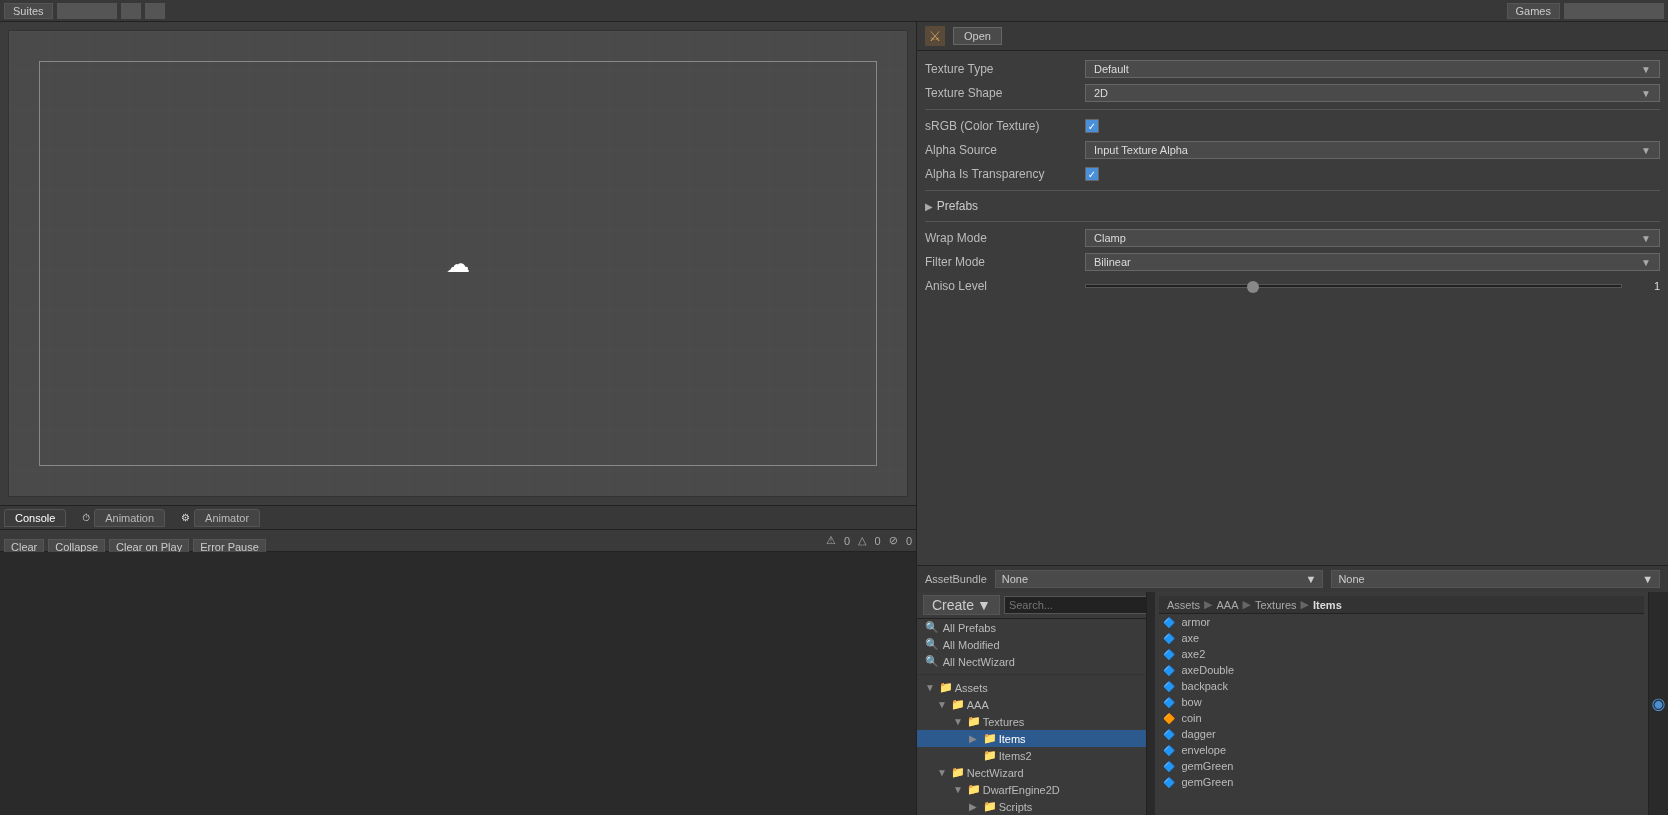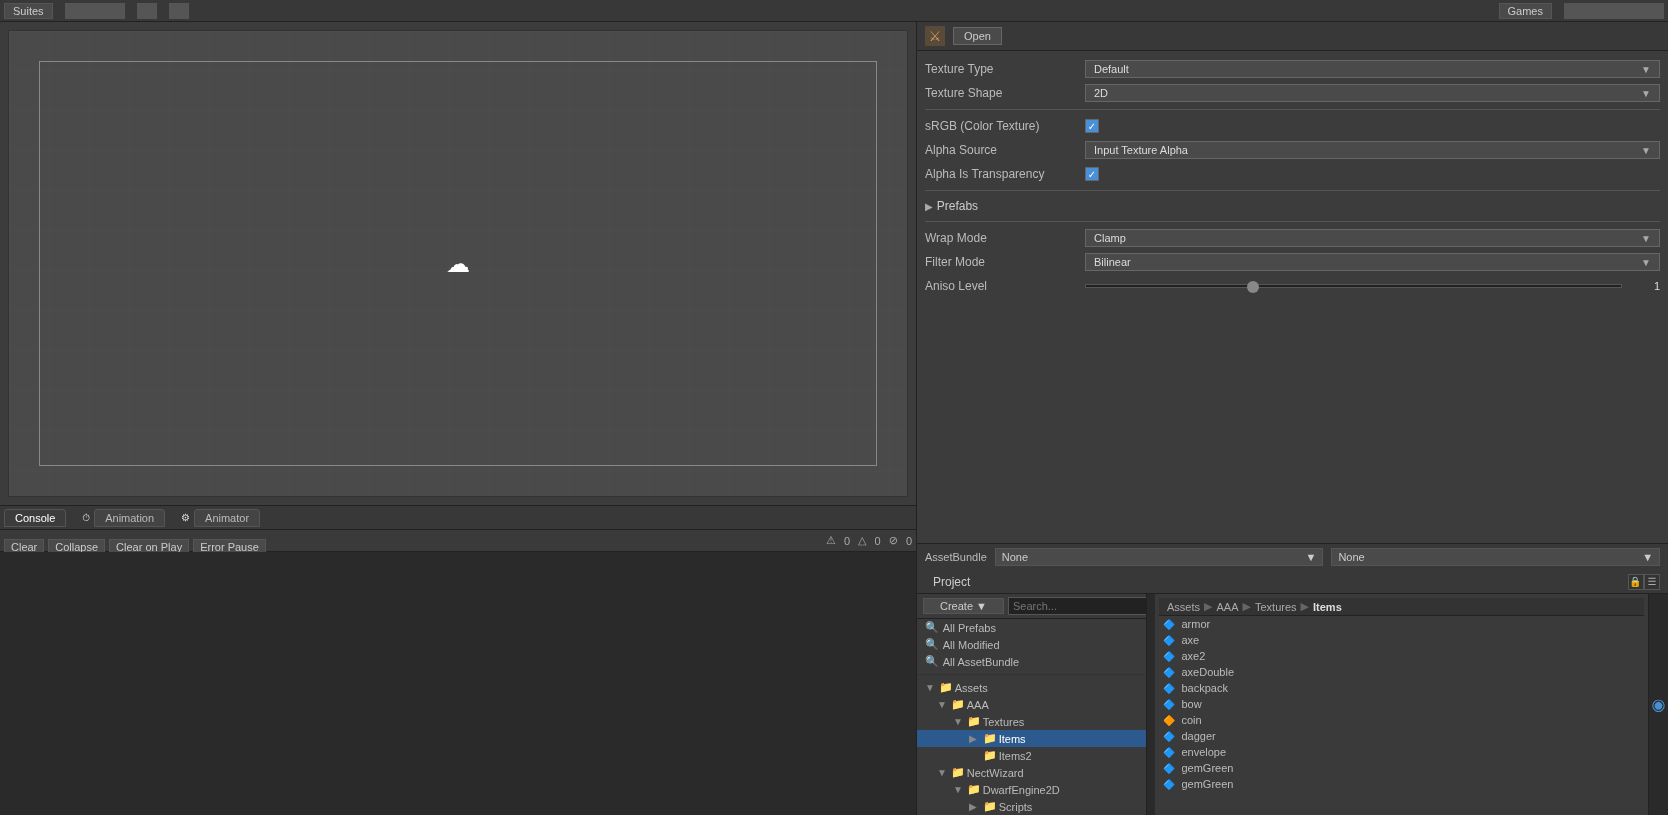--- a/index.html
+++ b/index.html
@@ -15,21 +15,21 @@
       flex-direction: column;
     }
 
     
     .top-bar {
       height: 22px;
       background: #383838;
       display: flex;
       align-items: center;
       padding: 0 4px;
-      gap: 12px;
+      gap: 4px;
       border-bottom: 1px solid #222;
       flex-shrink: 0;
     }
     .top-bar-item {
       background: #4a4a4a;
       border: 1px solid #555;
       color: #ccc;
       padding: 1px 8px;
       font-size: 11px;
       cursor: pointer;
@@ -437,22 +437,22 @@
       padding: 3px 6px;
       background: #3a3a3a;
       border-bottom: 1px solid #222;
       gap: 4px;
     }
 
     .create-btn {
       background: #4a4a4a;
       border: 1px solid #555;
       color: #ccc;
-      padding: 1px 16px;
-      font-size: 11px;
+      padding: 1px 8px;
+      font-size: 14px;
       cursor: pointer;
       display: flex;
       align-items: center;
       gap: 3px;
     }
 
     .search-box {
       flex: 1;
       background: #222;
       border: 1px solid #555;
@@ -714,26 +714,20 @@
         <span>None</span>
         <span>▼</span>
       </div>
       <div class="assetbundle-dropdown">
         <span>None</span>
         <span>▼</span>
       </div>
     </div>
 
     <div class="project-panel">
-      <div class="project-tabs">
-        <div class="project-tab">Project</div>
-        <div style="flex:1;"></div>
-        <div class="preview-btn">🔒</div>
-        <div class="preview-btn">☰</div>
-      </div>
 
       <div class="project-content">
 
         <div class="project-left">
           <div class="project-create-bar">
             <button class="create-btn">
               <span>Create</span>
               <span>▼</span>
             </button>
             <input class="search-box" type="text" placeholder="Search..." style="">
@@ -742,21 +736,21 @@
           <div class="filter-item">
             <span class="filter-icon">🔍</span>
             <span>All Prefabs</span>
           </div>
           <div class="filter-item">
             <span class="filter-icon">🔍</span>
             <span>All Modified</span>
           </div>
           <div class="filter-item">
             <span class="filter-icon">🔍</span>
-            <span>All AssetBundle</span>
+            <span>All NectWizard</span>
           </div>
 
           <div class="divider-line"></div>
 
           <div class="tree-item">
             <span class="expand-icon">▼</span>
             <span class="folder-icon">📁</span>
             <span>Assets</span>
           </div>
           <div class="tree-item tree-indent-1">

